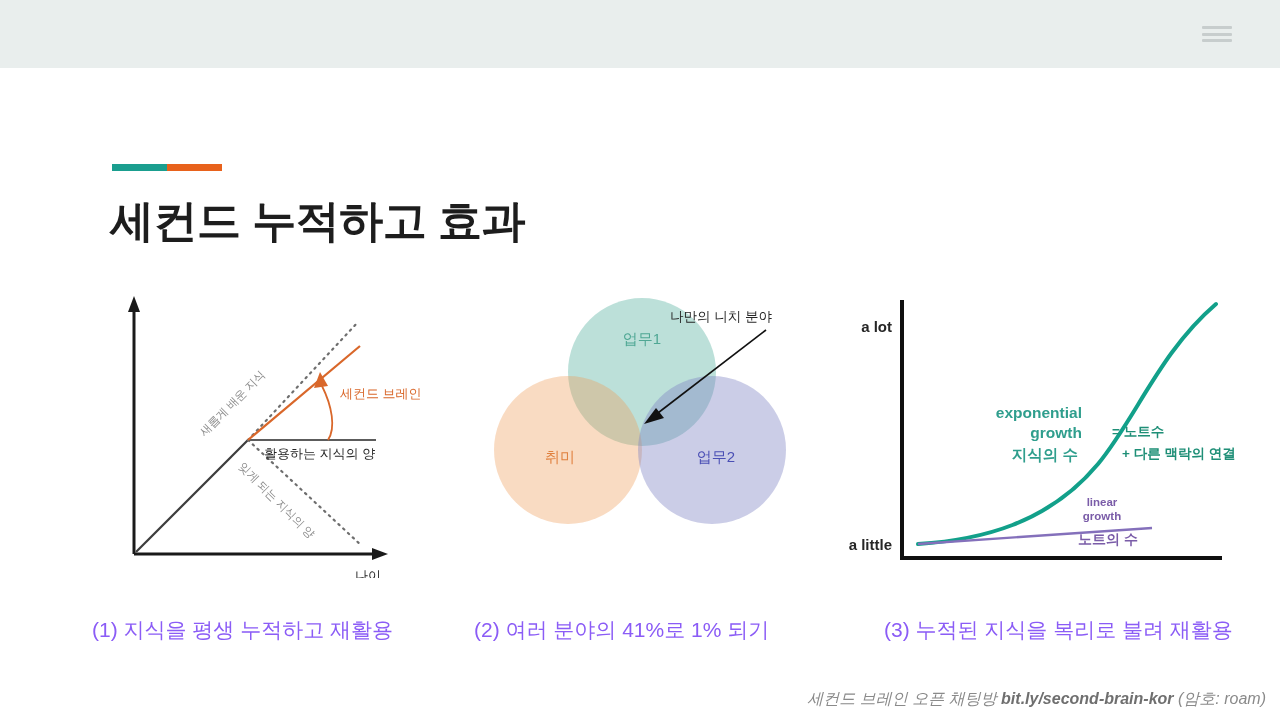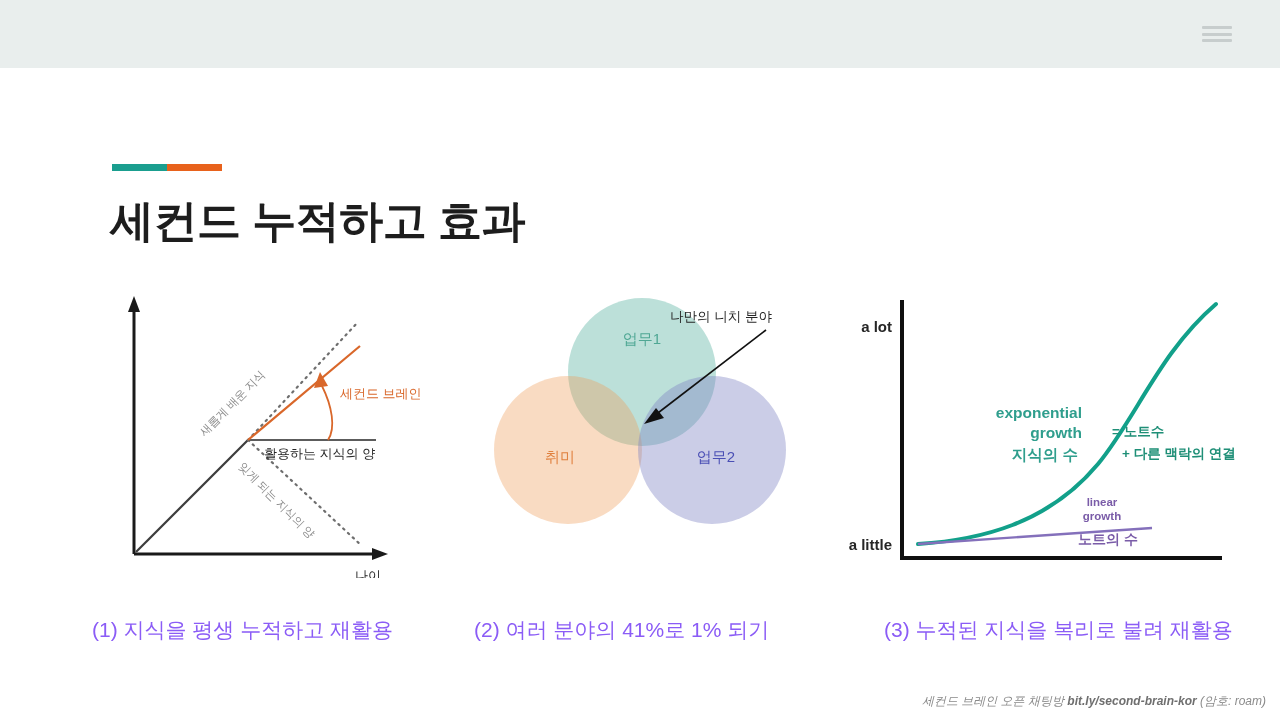--- a/index.html
+++ b/index.html
@@ -88,21 +88,21 @@
   }
   #caption-1 { left: 92px; }
   #caption-2 { left: 474px; }
   #caption-3 { left: 884px; }
 
   
   .footer {
     position: absolute;
     right: 14px;
     bottom: 10px;
-    font-size: 12px;
+    font-size: 16px;
     color: #8a8a8a;
     font-style: italic;
     white-space: nowrap;
   }
   .footer .fw-bold { font-weight: 700; color: #6f6f6f; }
 
   
   .t-dark   { fill: #262626; }
   .t-gray   { fill: #8e8e8e; }
   .t-orange { fill: #d9672a; }

